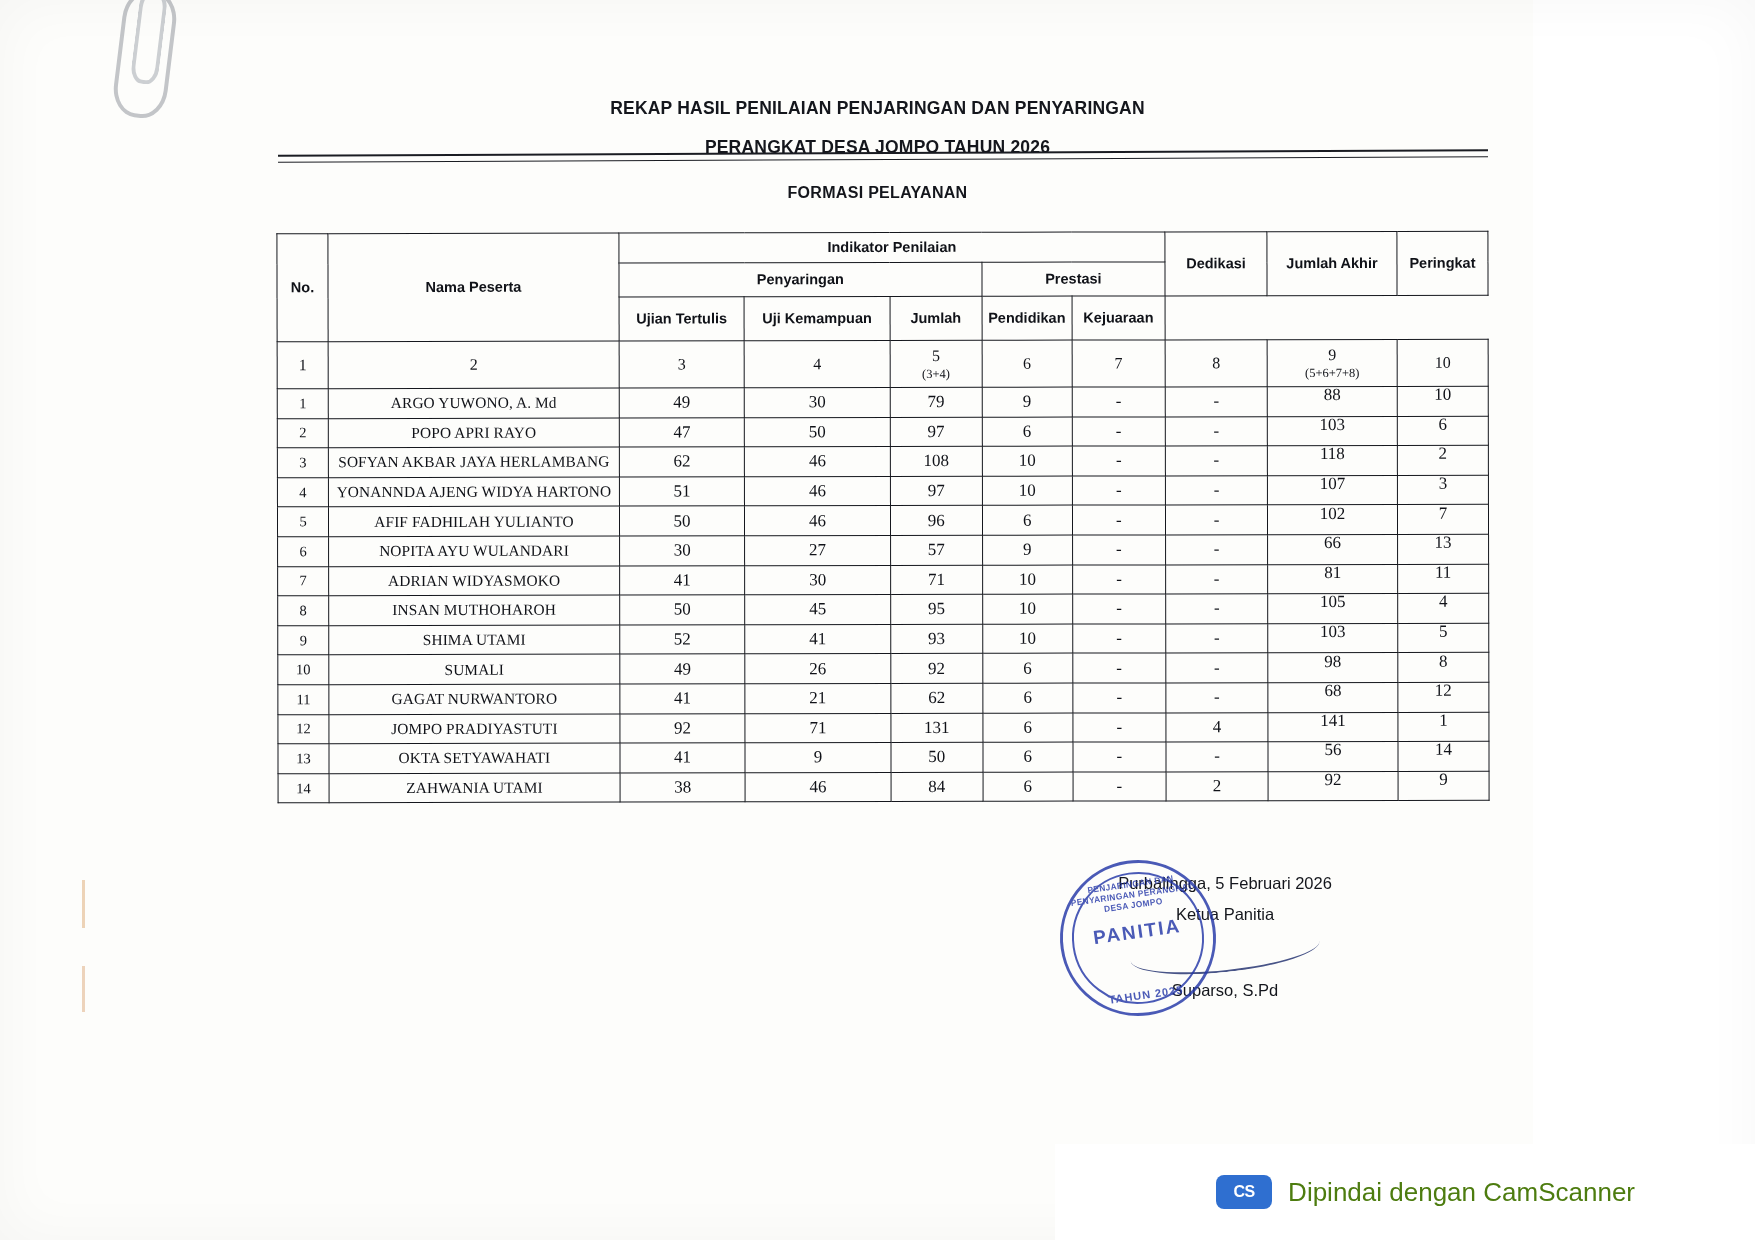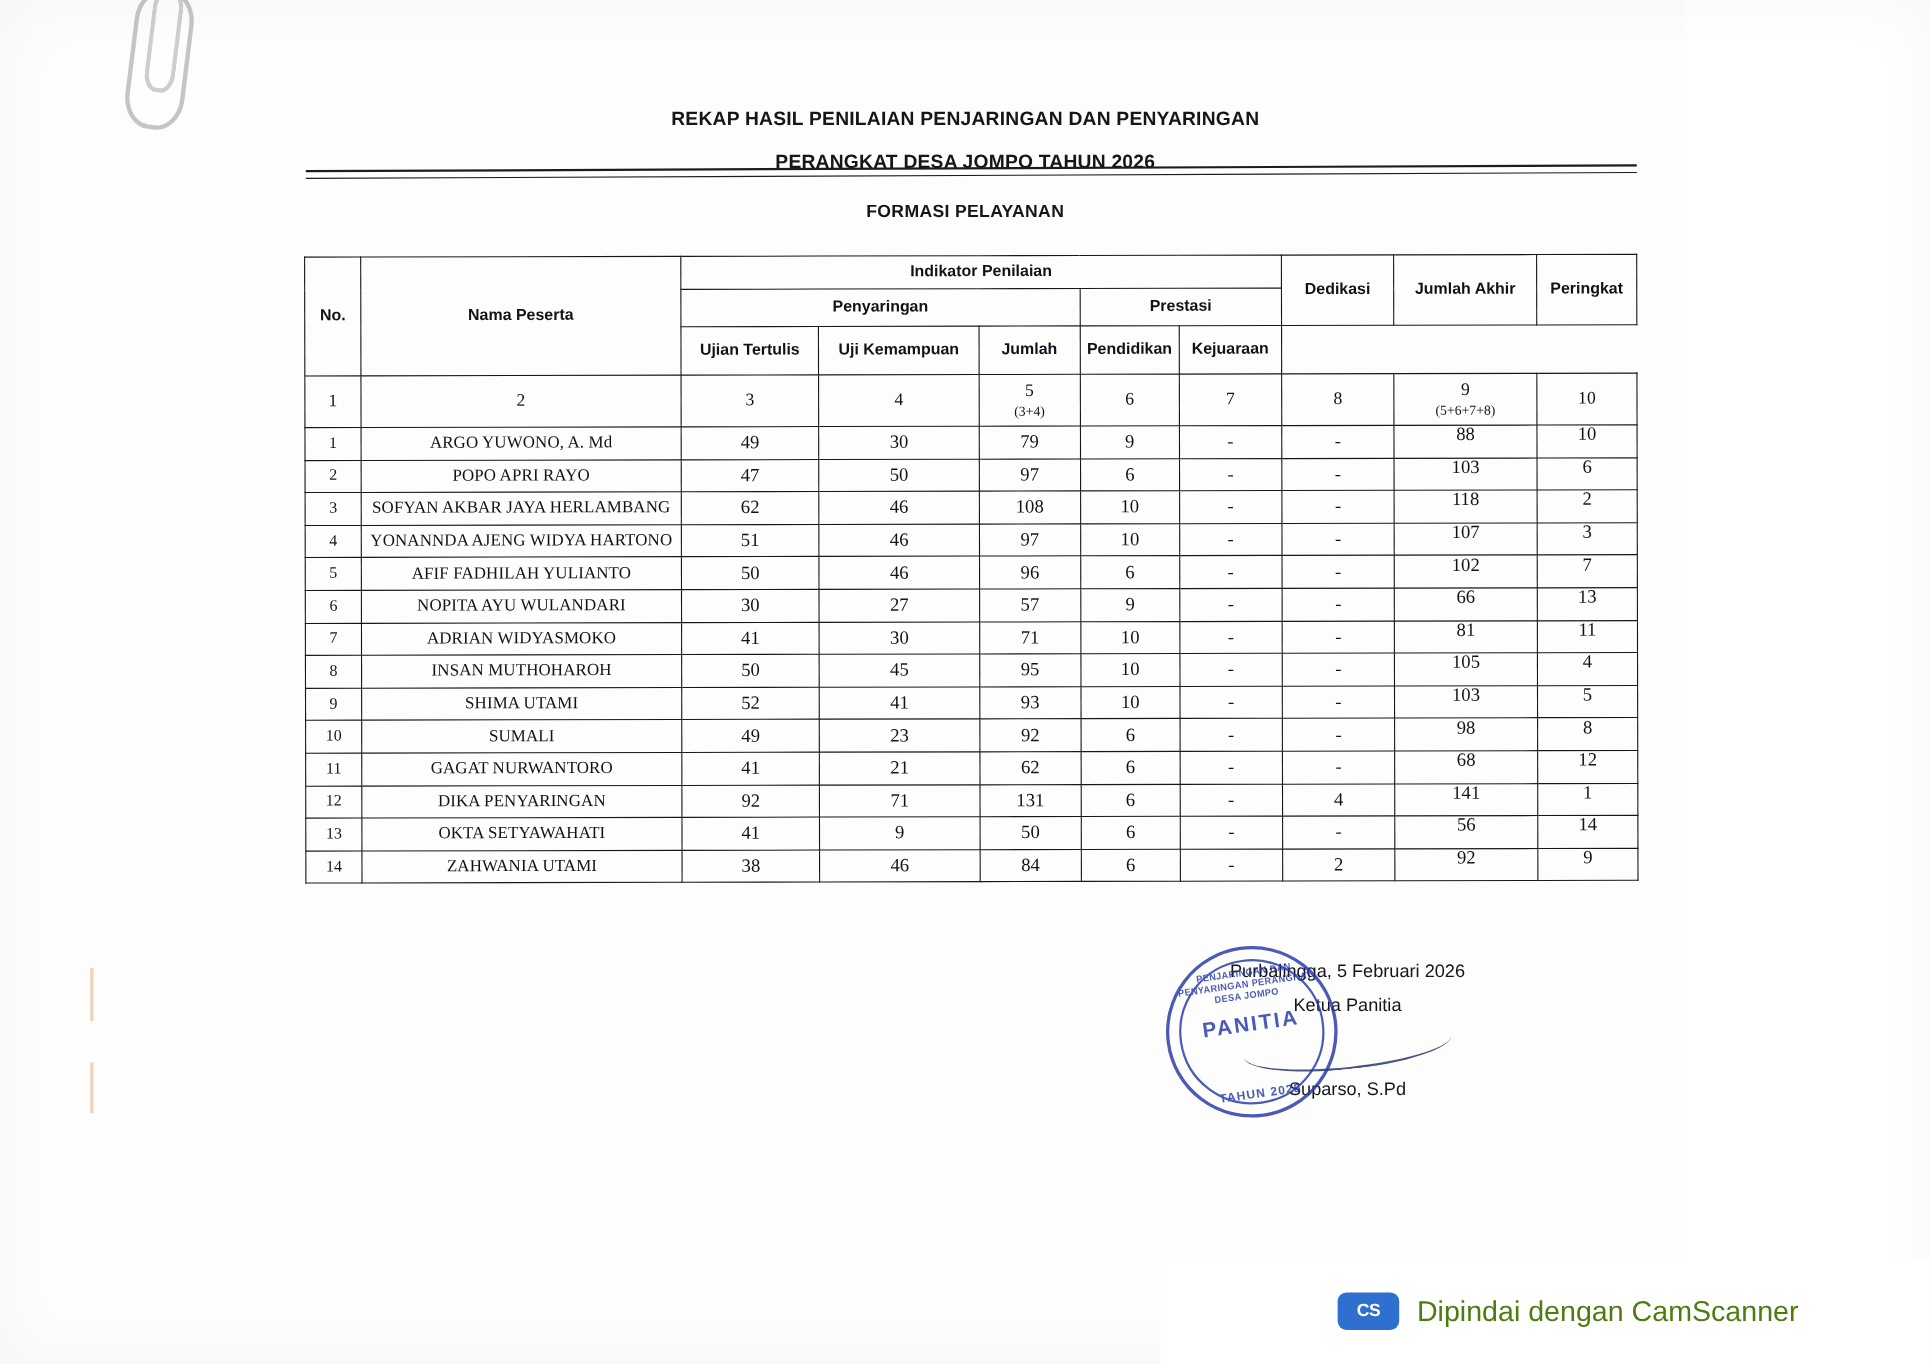--- a/index.html
+++ b/index.html
@@ -490,21 +490,21 @@
             <td>10</td>
             <td>-</td>
             <td>-</td>
             <td class="akhir">103</td>
             <td class="peringkat">5</td>
           </tr>
         <tr>
             <td class="no">10</td>
             <td class="name">SUMALI</td>
             <td>49</td>
-            <td>23</td>
+            <td>26</td>
             <td>92</td>
             <td>6</td>
             <td>-</td>
             <td>-</td>
             <td class="akhir">98</td>
             <td class="peringkat">8</td>
           </tr>
         <tr>
             <td class="no">11</td>
             <td class="name">GAGAT NURWANTORO</td>
@@ -512,21 +512,21 @@
             <td>21</td>
             <td>62</td>
             <td>6</td>
             <td>-</td>
             <td>-</td>
             <td class="akhir">68</td>
             <td class="peringkat">12</td>
           </tr>
         <tr>
             <td class="no">12</td>
-            <td class="name">DIKA PENYARINGAN</td>
+            <td class="name">JOMPO PRADIYASTUTI</td>
             <td>92</td>
             <td>71</td>
             <td>131</td>
             <td>6</td>
             <td>-</td>
             <td>4</td>
             <td class="akhir">141</td>
             <td class="peringkat">1</td>
           </tr>
         <tr>

